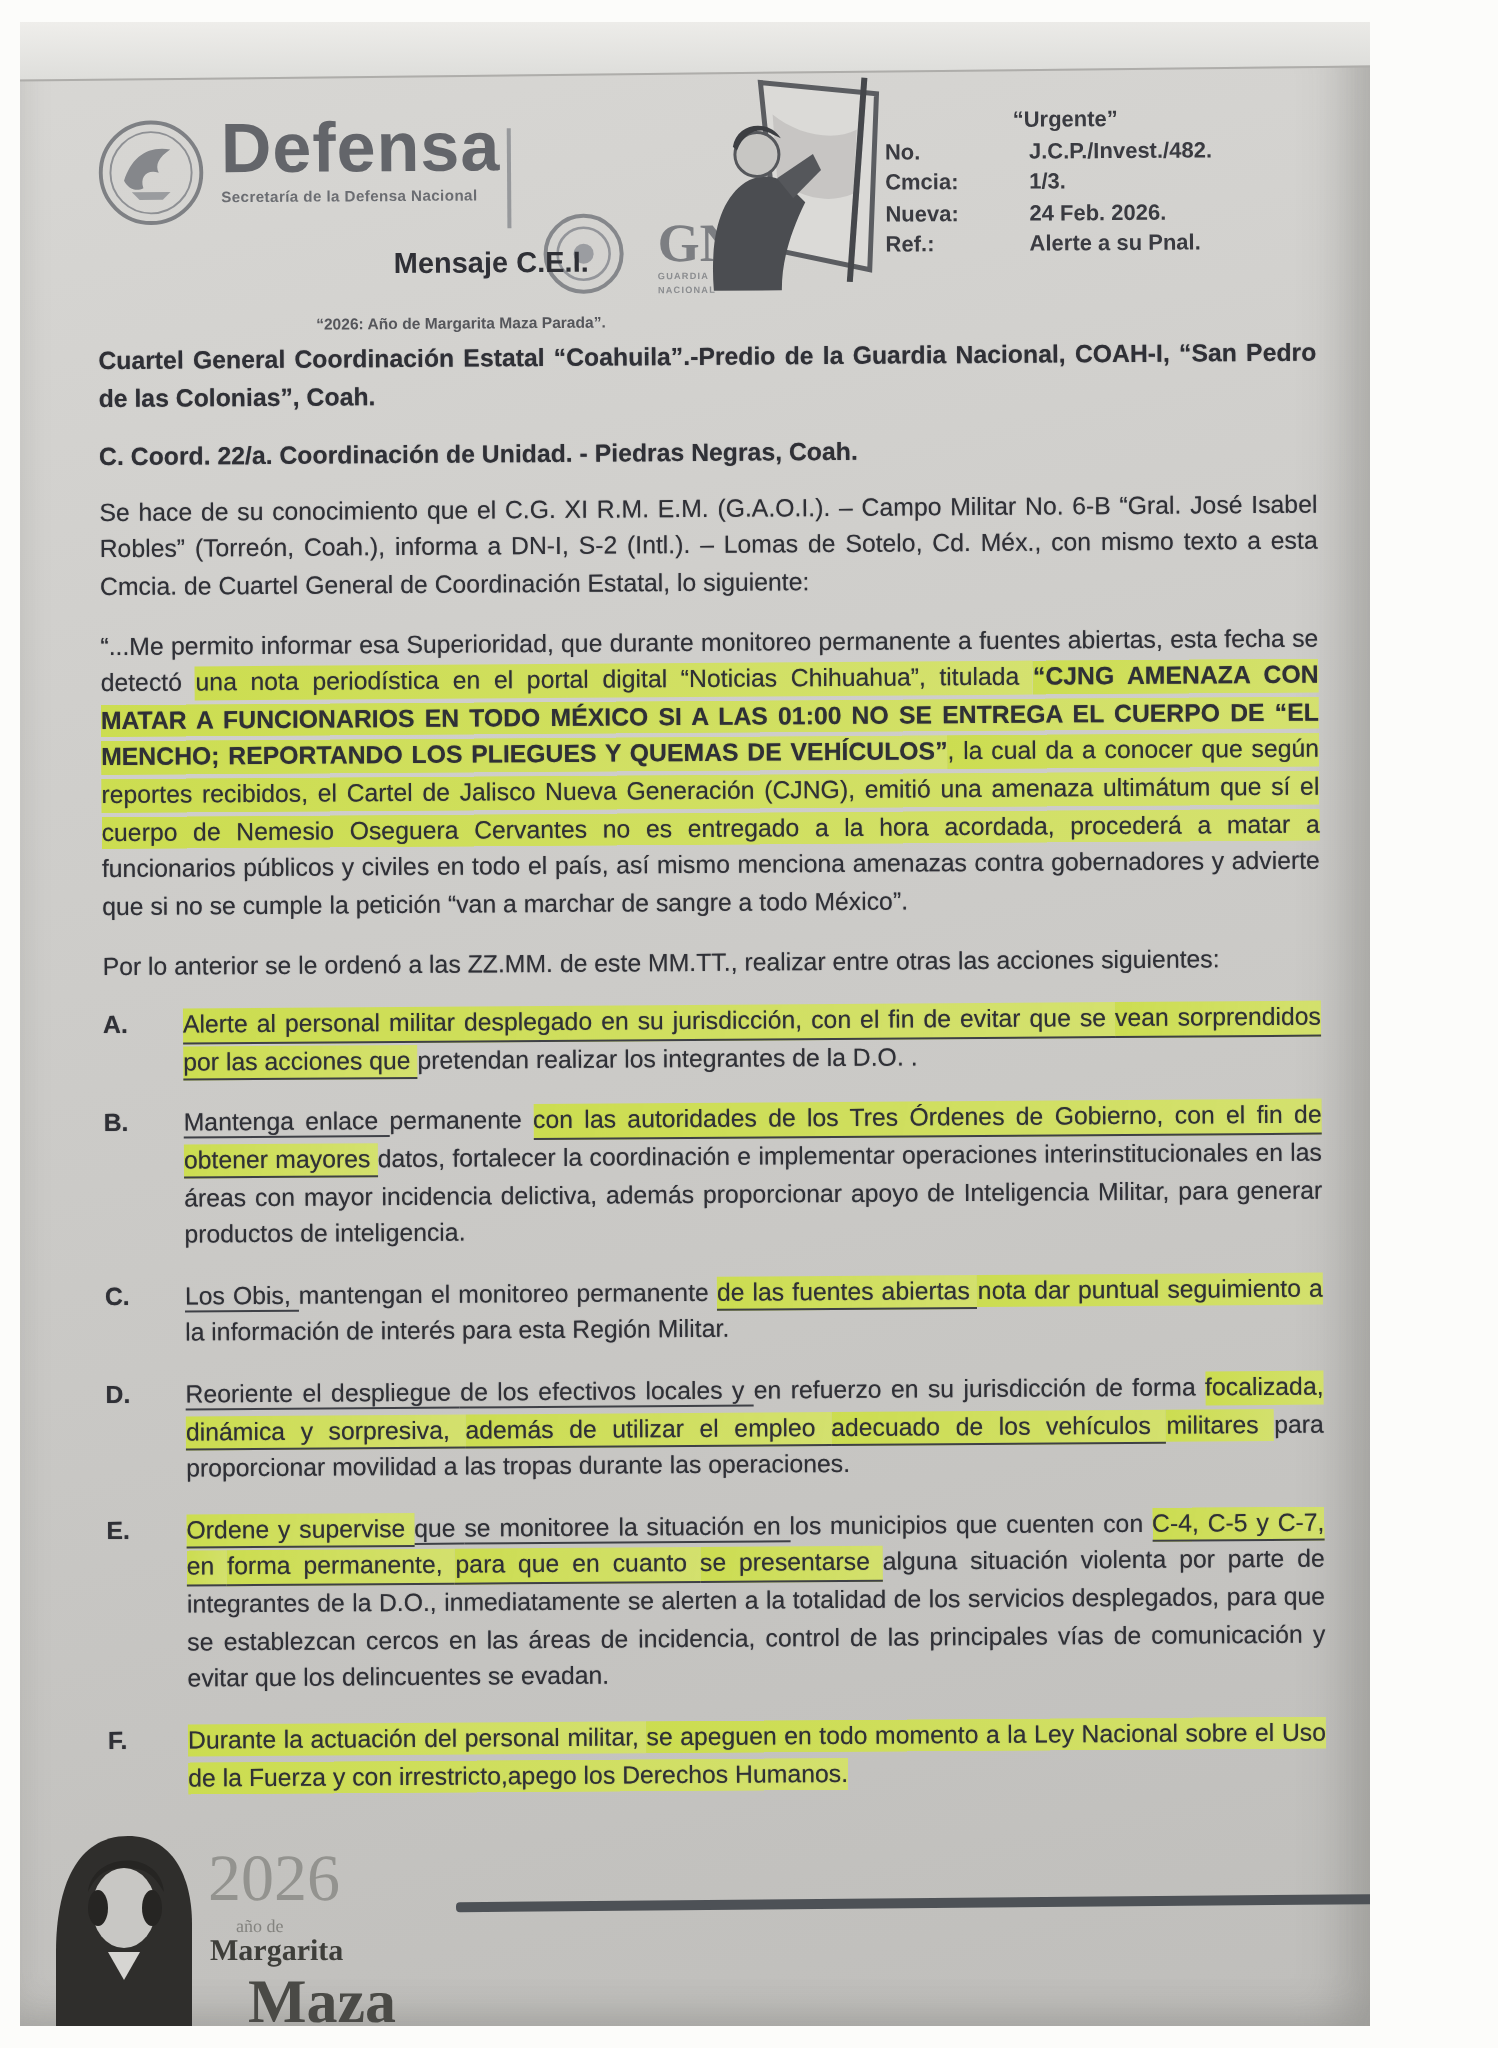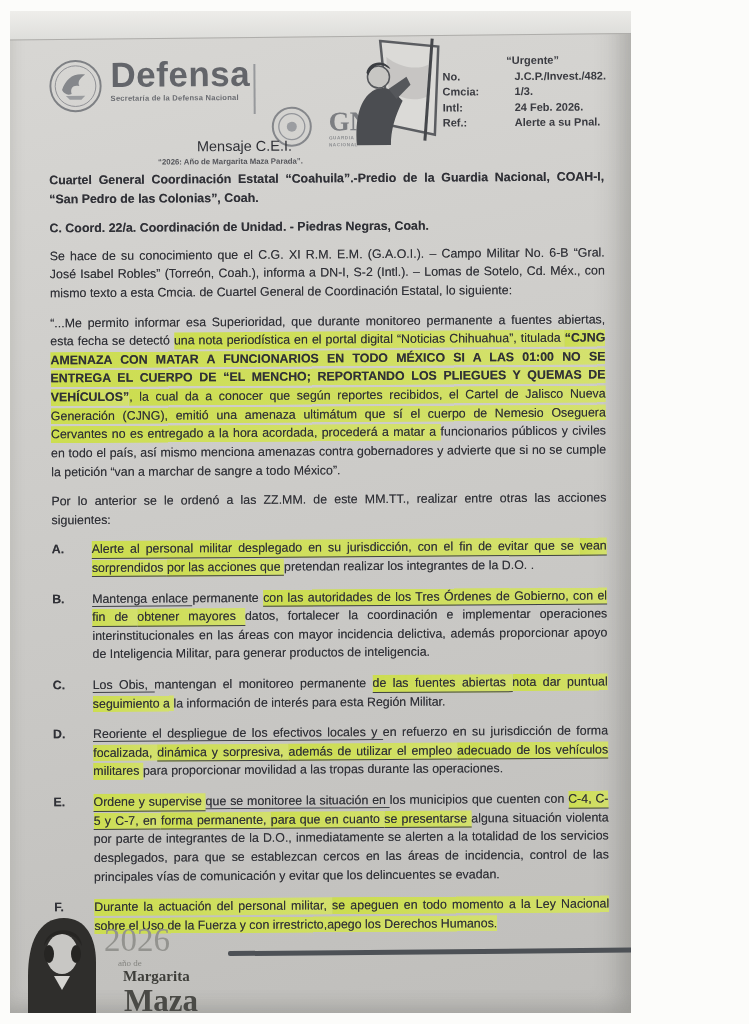--- a/index.html
+++ b/index.html
@@ -1,19 +1,19 @@
 <!DOCTYPE html>
 <html><head>
 <meta charset="utf-8">
 <style>
   html,body{margin:0;padding:0;width:749px;height:1024px;background:#fcfcfa;overflow:hidden;}
   *{box-sizing:border-box;}
   body{font-family:"Liberation Sans", sans-serif;}
 
-  .photo{position:absolute;left:10px;top:11px;width:621px;height:1002px;
+  .photo{position:absolute;left:10px;top:11px;width:675px;height:1002px;
     background:linear-gradient(168deg,#d8d7d4 0%,#d0cfcc 30%,#c9c8c5 60%,#bfbebb 100%);
     box-shadow:inset -14px 0 22px rgba(90,90,88,.25), inset 0 -8px 16px rgba(120,120,118,.18);
     overflow:hidden;}
   .paper-edge{position:absolute;left:-8px;top:-4px;width:110%;height:30px;
     background:linear-gradient(#efeeeb,#dededb);border-bottom:1px solid #aeadaa;
     transform:rotate(-0.6deg);}
   .tilt{position:absolute;left:0;top:0;width:100%;transform:rotate(-0.4deg);transform-origin:60% 0;}
 
   
   .header{position:relative;height:152px;}
@@ -23,21 +23,21 @@
   .vdivider{position:absolute;left:243px;top:52px;width:2px;height:50px;background:#97999c;}
   .gn{position:absolute;left:260px;top:54px;display:flex;align-items:center;gap:16px;margin-top:40px;}
   .gn-text .initials{font-family:"Liberation Serif",serif;font-size:27px;color:#7c7e82;font-weight:bold;line-height:1;}
   .gn-text .gsub{font-size:4.6px;font-weight:bold;color:#8b8d90;letter-spacing:.6px;line-height:1.5;}
   .flagman{position:absolute;left:318px;top:26px;width:118px;height:112px;}
   .meta{position:absolute;left:432px;top:44px;width:282px;font-size:11px;color:#3a3b41;font-weight:bold;}
   .meta .urg{margin-left:64px;margin-bottom:3px;}
   .meta-row{display:flex;line-height:1.4;}
   .meta-row .lab{width:72px;}
   .meta-row .val{flex:1;font-weight:bold;}
-  .doc-title{position:absolute;left:186px;top:126px;font-size:14.5px;font-weight:normal;color:#2f3036;text-align:center;}
+  .doc-title{position:absolute;left:186px;top:112px;font-size:14.5px;font-weight:bold;color:#2f3036;text-align:center;}
   .motto{position:absolute;left:147px;top:145px;font-size:7.8px;color:#55565b;font-weight:bold;}
 
   
   .bodytext{padding:6px 28px 0 38px;font-size:12.4px;line-height:1.5;color:#2f3036;
     text-align:justify;text-shadow:0 0 .5px rgba(47,48,54,.55);}
   .para{margin:0 0 11px 0;}
   .para.tight{margin-bottom:9px;}
   .bold{font-weight:bold;}
   .item{display:flex;margin:0 0 12px 0;}
   .item .letter{width:40px;flex:0 0 40px;font-weight:bold;}
@@ -46,21 +46,21 @@
     box-decoration-break:clone;-webkit-box-decoration-break:clone;padding:1px 0 1.5px 0;}
   .seg.u{border-bottom:1.8px solid #3e4046;}
   .seg.b{font-weight:bold;}
 
   
   .footer-logo{position:absolute;left:8px;top:893px;width:200px;height:112px;}
   .fl-portrait{position:absolute;left:6px;top:6px;width:78px;height:106px;}
   .fl-text{position:absolute;left:86px;top:20px;}
   .fl-year{font-family:"Liberation Serif",serif;font-size:33px;color:#93938f;line-height:1;}
   .fl-anode{font-family:"Liberation Serif",serif;font-size:9px;color:#83837f;margin:1px 0 0 14px;}
-  .fl-marg{font-family:"Liberation Serif",serif;font-size:15px;font-weight:bold;color:#3e3e3a;margin-left:19px;line-height:1.15;}
+  .fl-marg{font-family:"Liberation Serif",serif;font-size:15px;font-weight:bold;color:#3e3e3a;margin-left:1px;line-height:1.15;}
   .fl-maza{font-family:"Liberation Serif",serif;font-size:31px;font-weight:bold;color:#4a4a46;line-height:1;margin-left:20px;}
   .sign-line{position:absolute;left:218px;top:938px;width:482px;height:4.5px;background:#4d5156;
     transform:rotate(-0.5deg);border-radius:2px;}
 </style>
 </head>
 <body>
 
 <div class="photo">
   <div class="paper-edge"></div>
 
@@ -115,21 +115,21 @@
         <div class="urg">“Urgente”</div>
         <div class="meta-row">
           <span class="lab">No.</span>
           <span class="val">J.C.P./Invest./482.</span>
         </div>
         <div class="meta-row">
           <span class="lab">Cmcia:</span>
           <span class="val">1/3.</span>
         </div>
         <div class="meta-row">
-          <span class="lab">Intl:</span>
+          <span class="lab">Nueva:</span>
           <span class="val">24 Feb. 2026.</span>
         </div>
         <div class="meta-row">
           <span class="lab">Ref.:</span>
           <span class="val">Alerte a su Pnal.</span>
         </div>
       </div>
 
       <div class="doc-title">Mensaje C.E.I.</div>
       <div class="motto">“2026: Año de Margarita Maza Parada”.</div>

